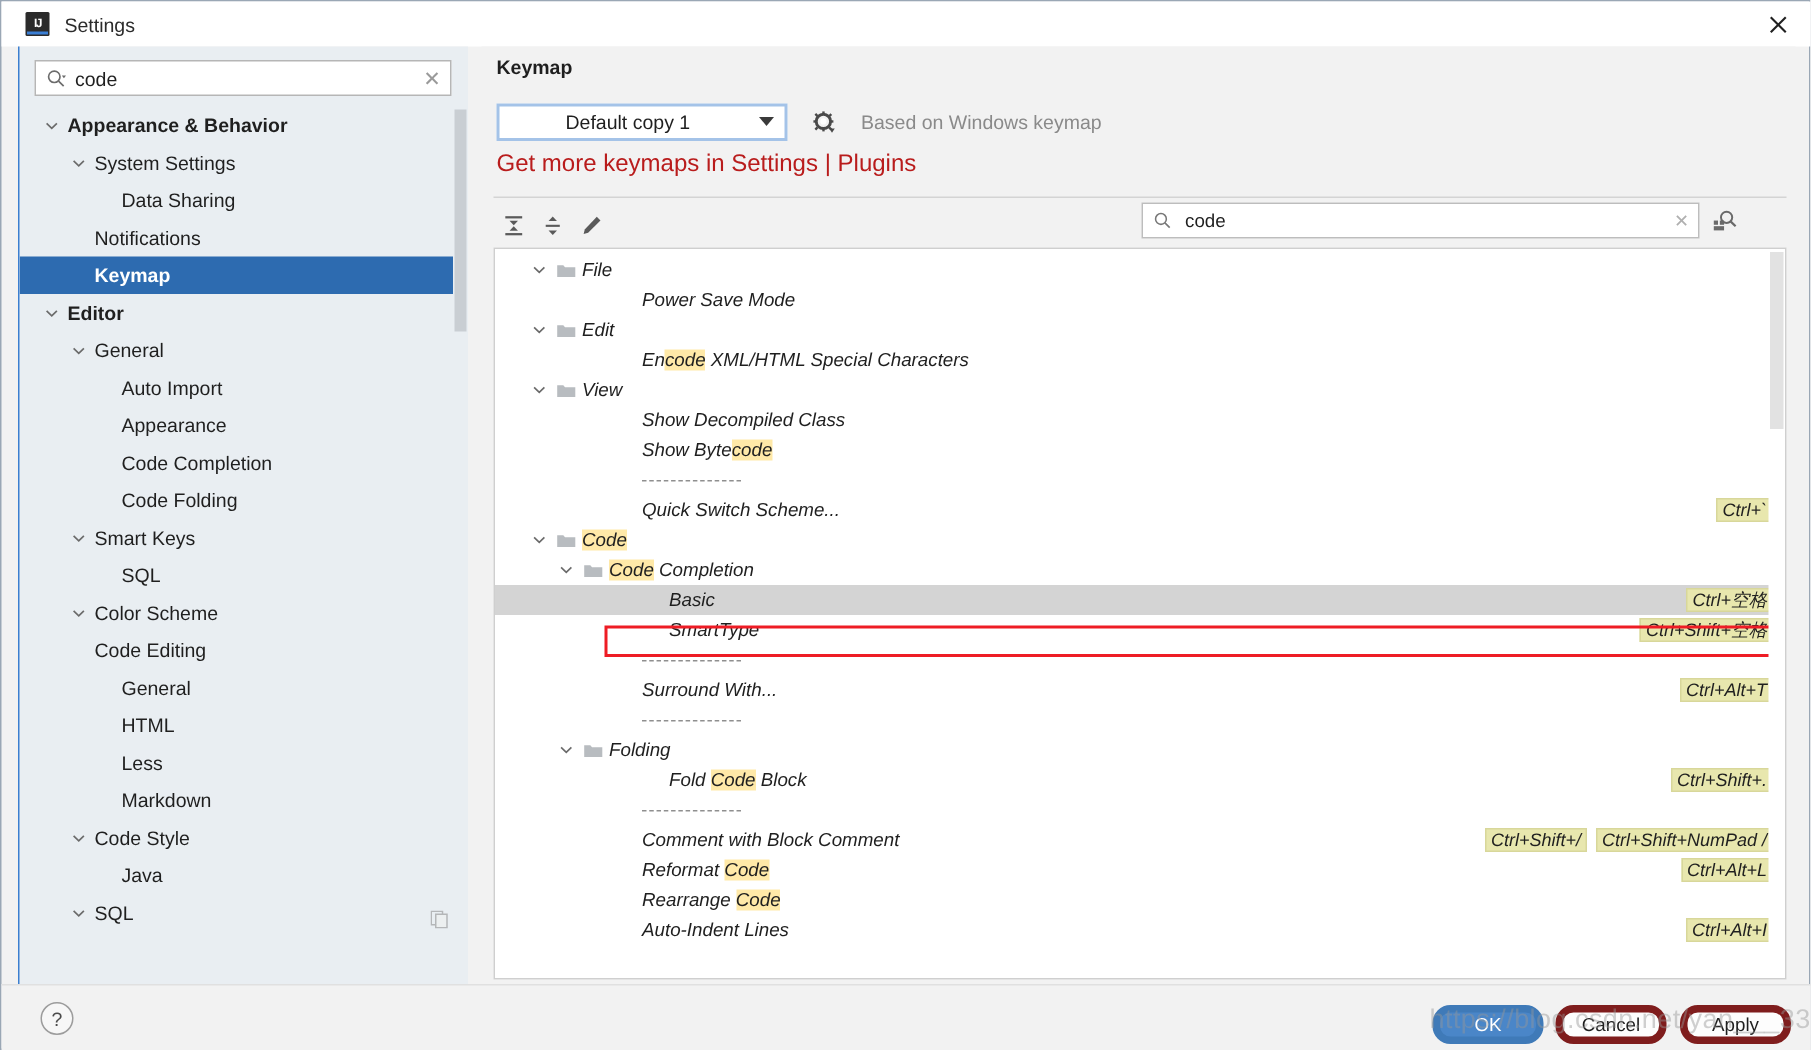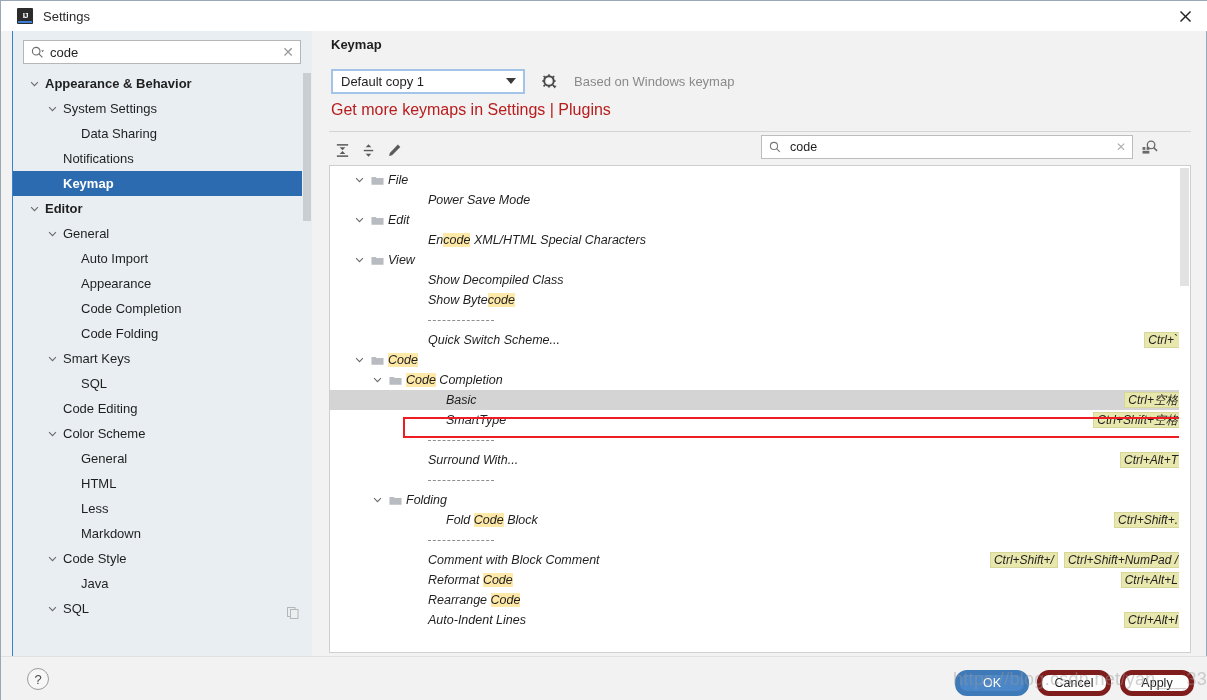--- a/index.html
+++ b/index.html
@@ -136,21 +136,21 @@
   }
   .panel-title {
     position: absolute; left: 10px; top: 6px;
     font-size: 13px; font-weight: bold; color: #1f1f1f;
   }
   .keymap-select {
     position: absolute; left: 10px; top: 38px;
     width: 194px; height: 25px;
     background: #ffffff;
     border: 2px solid #a4c3e8;
-    display: flex; align-items: center;
+    display: flex; align-items: center; padding-left: 36px;
   }
   .keymap-select .val {
     flex: 1; padding-left: 8px; font-size: 13px; color: #1f1f1f;
   }
   .keymap-select .caret {
     width: 24px; display: flex; align-items: center; justify-content: center;
   }
   .gear-btn {
     position: absolute; left: 218px; top: 40px;
     width: 20px; height: 20px;
@@ -369,26 +369,26 @@
         <div class="tnode"><span class="lbl" style="margin-left:68px">Auto Import</span></div>
         <div class="tnode"><span class="lbl" style="margin-left:68px">Appearance</span></div>
         <div class="tnode"><span class="lbl" style="margin-left:68px">Code Completion</span></div>
         <div class="tnode"><span class="lbl" style="margin-left:68px">Code Folding</span></div>
         <div class="tnode"><span class="arrow" style="left:32px">
             <svg width="9" height="6" viewBox="0 0 10 7">
               <polyline points="1,1.4 5,5.4 9,1.4" fill="none" stroke="#6b6b6b" stroke-width="1.3"></polyline>
             </svg>
           </span><span class="lbl" style="margin-left:50px">Smart Keys</span></div>
         <div class="tnode"><span class="lbl" style="margin-left:68px">SQL</span></div>
+        <div class="tnode"><span class="arrow" style="left:32px">
+            <svg width="9" height="6" viewBox="0 0 10 7">
+              <polyline points="1,1.4 5,5.4 9,1.4" fill="none" stroke="#6b6b6b" stroke-width="1.3"></polyline>
+            </svg>
+          </span><span class="lbl" style="margin-left:50px">Color Scheme</span></div>
         <div class="tnode"><span class="lbl" style="margin-left:50px">Code Editing</span></div>
-        <div class="tnode"><span class="arrow" style="left:32px">
-            <svg width="9" height="6" viewBox="0 0 10 7">
-              <polyline points="1,1.4 5,5.4 9,1.4" fill="none" stroke="#6b6b6b" stroke-width="1.3"></polyline>
-            </svg>
-          </span><span class="lbl" style="margin-left:50px">Color Scheme</span></div>
         <div class="tnode"><span class="lbl" style="margin-left:68px">General</span></div>
         <div class="tnode"><span class="lbl" style="margin-left:68px">HTML</span></div>
         <div class="tnode"><span class="lbl" style="margin-left:68px">Less</span></div>
         <div class="tnode"><span class="lbl" style="margin-left:68px">Markdown</span></div>
         <div class="tnode"><span class="arrow" style="left:32px">
             <svg width="9" height="6" viewBox="0 0 10 7">
               <polyline points="1,1.4 5,5.4 9,1.4" fill="none" stroke="#6b6b6b" stroke-width="1.3"></polyline>
             </svg>
           </span><span class="lbl" style="margin-left:50px">Code Style</span></div>
         <div class="tnode"><span class="lbl" style="margin-left:68px">Java</span></div>

